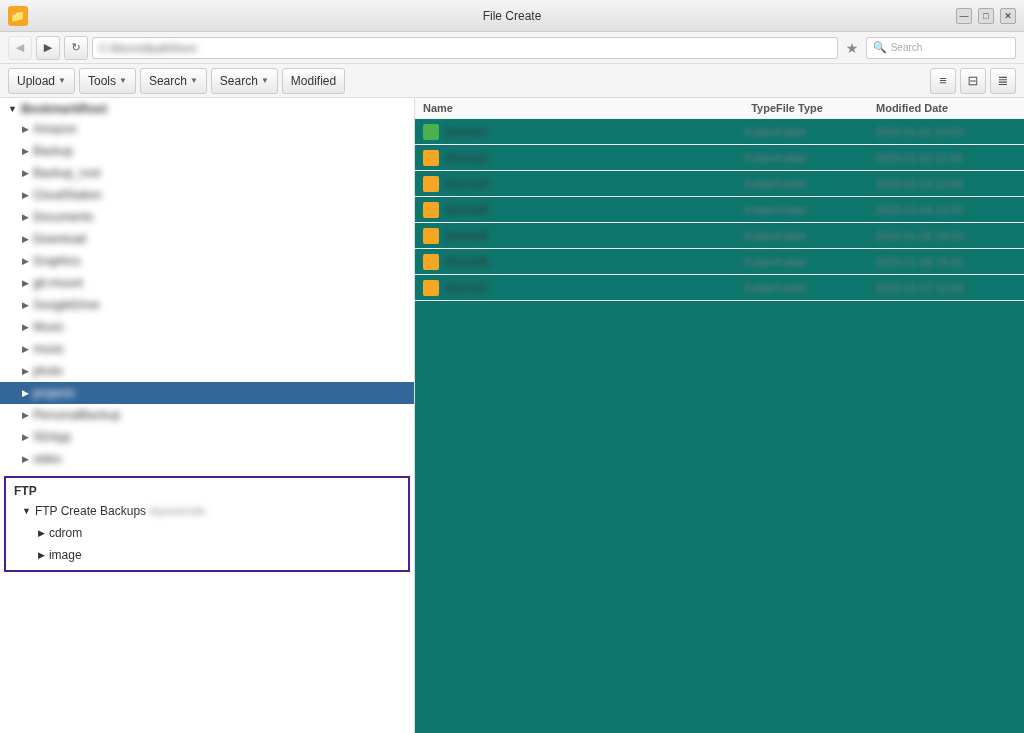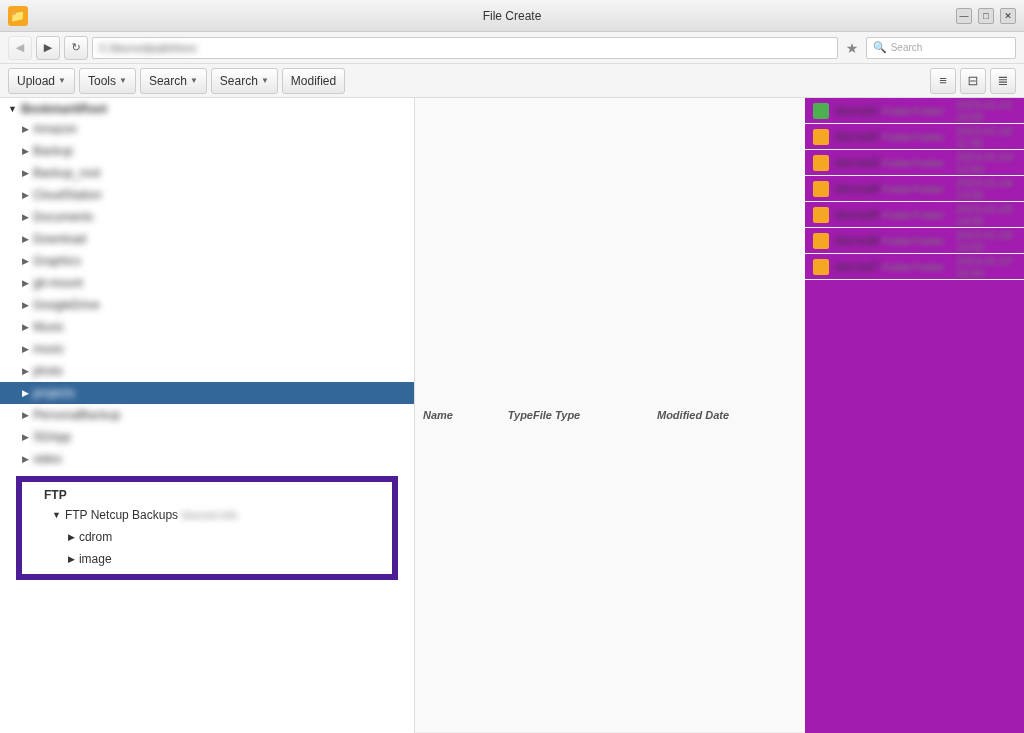--- a/index.html
+++ b/index.html
@@ -151,23 +151,23 @@
     }
     .sidebar-item .arrow { font-size: 9px; margin-right: 4px; color: #666; }
     .sidebar-item.active .arrow { color: #fff; }
     .sidebar-item .item-label { filter: blur(3px); }
     .sidebar-item.active .item-label { filter: blur(3px); color: #fff; }
     .sidebar-section { font-size: 12px; font-weight: bold; padding: 4px 8px 2px 8px; color: #333; cursor: pointer; display: flex; align-items: center; gap: 4px;}
     .sidebar-section .arrow { font-size: 9px; }
 
     
     .ftp-section {
-      border: 6px solid #4c1d95;
-      margin: 6px 16px;
-      padding: 4px 14px;
+      border: 2px solid #4c1d95;
+      margin: 6px 4px;
+      padding: 4px 0;
     }
     .ftp-title {
       font-size: 12px; font-weight: bold;
       padding: 2px 8px;
       color: #333;
     }
     .ftp-item {
       display: flex; align-items: center;
       height: 22px;
       padding-left: 16px;
@@ -181,40 +181,39 @@
       padding-left: 32px;
       font-size: 12px; color: #333;
       cursor: pointer;
     }
     .ftp-sub-item .arrow { font-size: 9px; margin-right: 4px; }
     .ftp-label-blur { filter: blur(3px); color: #888; font-size: 11px; margin-left: 4px; }
 
     
     .content-area {
       flex: 1;
-      background: #a21caf;
+      background: #0f766e;
       overflow: hidden;
       display: flex;
-      flex-direction: row;
-      font-style: italic;
+      flex-direction: column;
     }
     .content-header {
       display: flex;
       align-items: center;
       border-bottom: 1px solid #eee;
       padding: 4px 8px;
       background: #f9f9f9;
     }
     .col-header {
       font-size: 11px; color: #555; font-weight: bold;
       cursor: pointer;
     }
     .col-name { flex: 1; }
     .col-size { width: 80px; text-align: right; }
-    .col-type { width: 124px; }
+    .col-type { width: 100px; }
     .col-modified { width: 140px; }
 
     .file-list { overflow-y: auto; flex: 1; }
     .file-row {
       display: flex; align-items: center;
       height: 26px; padding: 0 8px;
       border-bottom: 1px solid #f5f5f5;
       cursor: pointer;
     }
     .file-icon {
@@ -356,21 +355,21 @@
         <div class="sidebar-item" style="padding-left: 22px;">
           <span class="arrow">▶</span>
           <span class="item-label">video</span>
         </div>
       </div>
 
     <div class="ftp-section">
       <div class="ftp-title">FTP</div>
       <div class="ftp-item">
         <span class="arrow">▼</span>
-        <span>FTP Netcup Backups</span>
+        <span>FTP Create Backups</span>
         <span class="ftp-label-blur">blurred-info</span>
       </div>
       <div class="ftp-sub-item">
         <span class="arrow">▶</span>
         <span>cdrom</span>
       </div>
       <div class="ftp-sub-item">
         <span class="arrow">▶</span>
         <span>image</span>
       </div>

